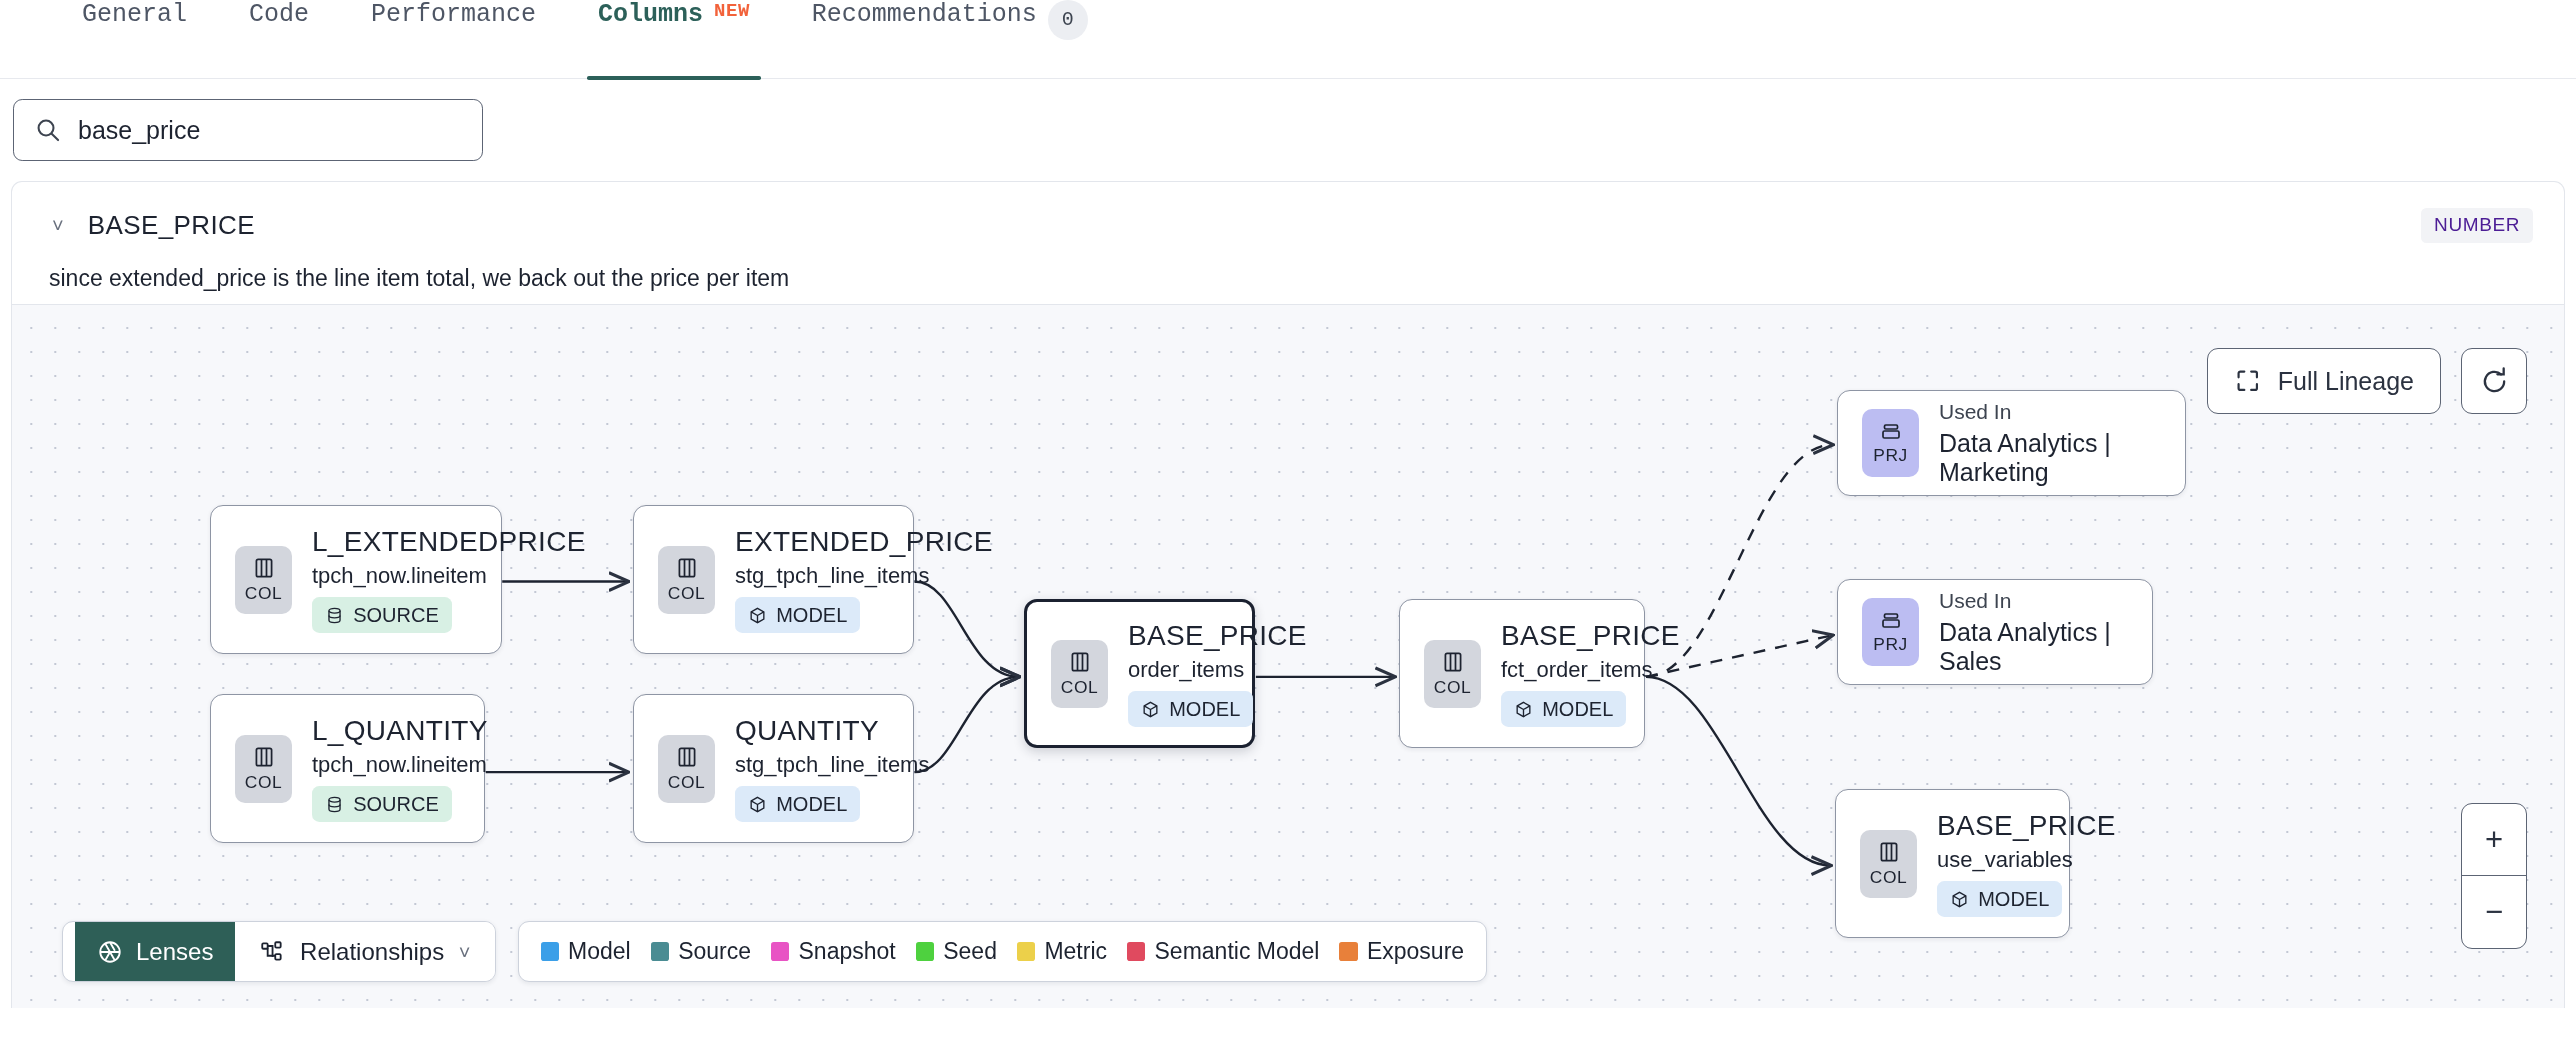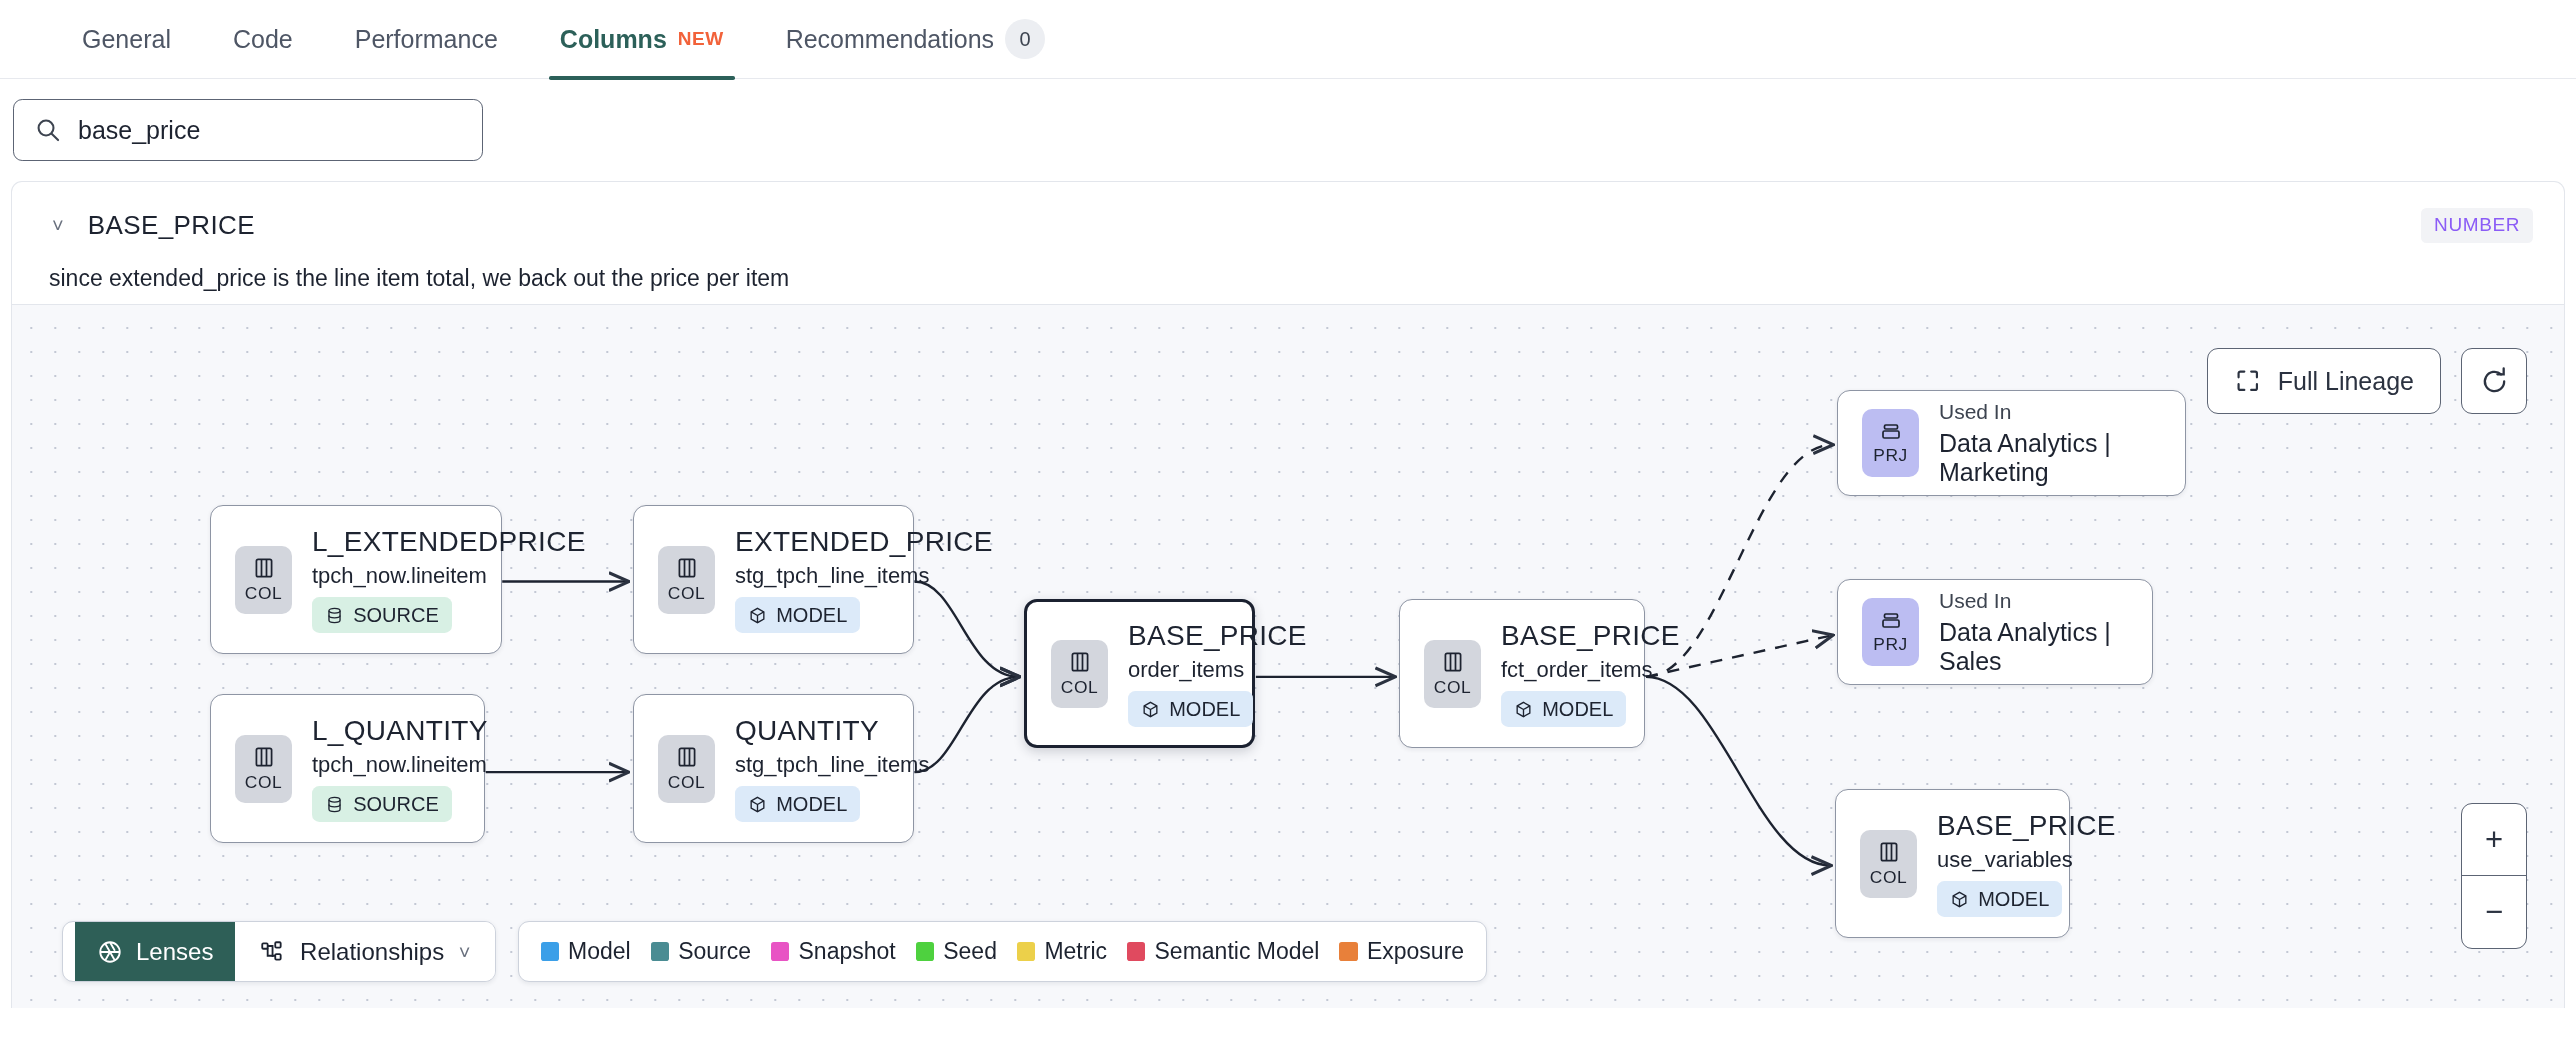--- a/index.html
+++ b/index.html
@@ -14,28 +14,29 @@
   .tabbar {
     position: relative;
     height: 79px;
     display: flex;
     align-items: center;
     padding-left: 51px;
     gap: 0;
     border-bottom: 1.8px solid #e7e9ee;
   }
   .tab {
-    display: flex; align-items: center; gap: 11px;
+    display: flex; gap: 11px;
     height: 79px;
     padding: 0 31px;
     font-size: 25px;
     color: #4e5665;
     position: relative;
     cursor: pointer;
     white-space: nowrap;
+    font-family: Liberation Mono, monospace;
   }
   .tab.active { color: #2c6059; font-weight: bold; }
   .tab.active::after {
     content: "";
     position: absolute;
     left: 20px; right: 20px; bottom: -1.8px;
     height: 4.6px; background: #2c6059;
     border-radius: 1.8px;
   }
   .tab-new {
@@ -86,21 +87,21 @@
     padding: 26px 31px 0 40px;
     gap: 24px;
   }
   .chev {
     color: #69707e; font-size: 20px; line-height: 1;
     cursor: pointer; user-select: none;
   }
   .colname { font-size: 26px; color: #1d2330; letter-spacing: 0.4px; }
   .spacer { flex: 1; }
   .typebadge {
-    background: #f2f3f6; color: #8b5cf6;
+    background: #f2f3f6; color: #4c1d95;
     font-size: 19px; letter-spacing: 0.6px;
     padding: 6.4px 13px; border-radius: 5.5px;
   }
   .coldesc {
     font-size: 23px; color: #1d2330;
     padding: 22px 40px 24px 37px;
   }
 
   
   .canvas {

